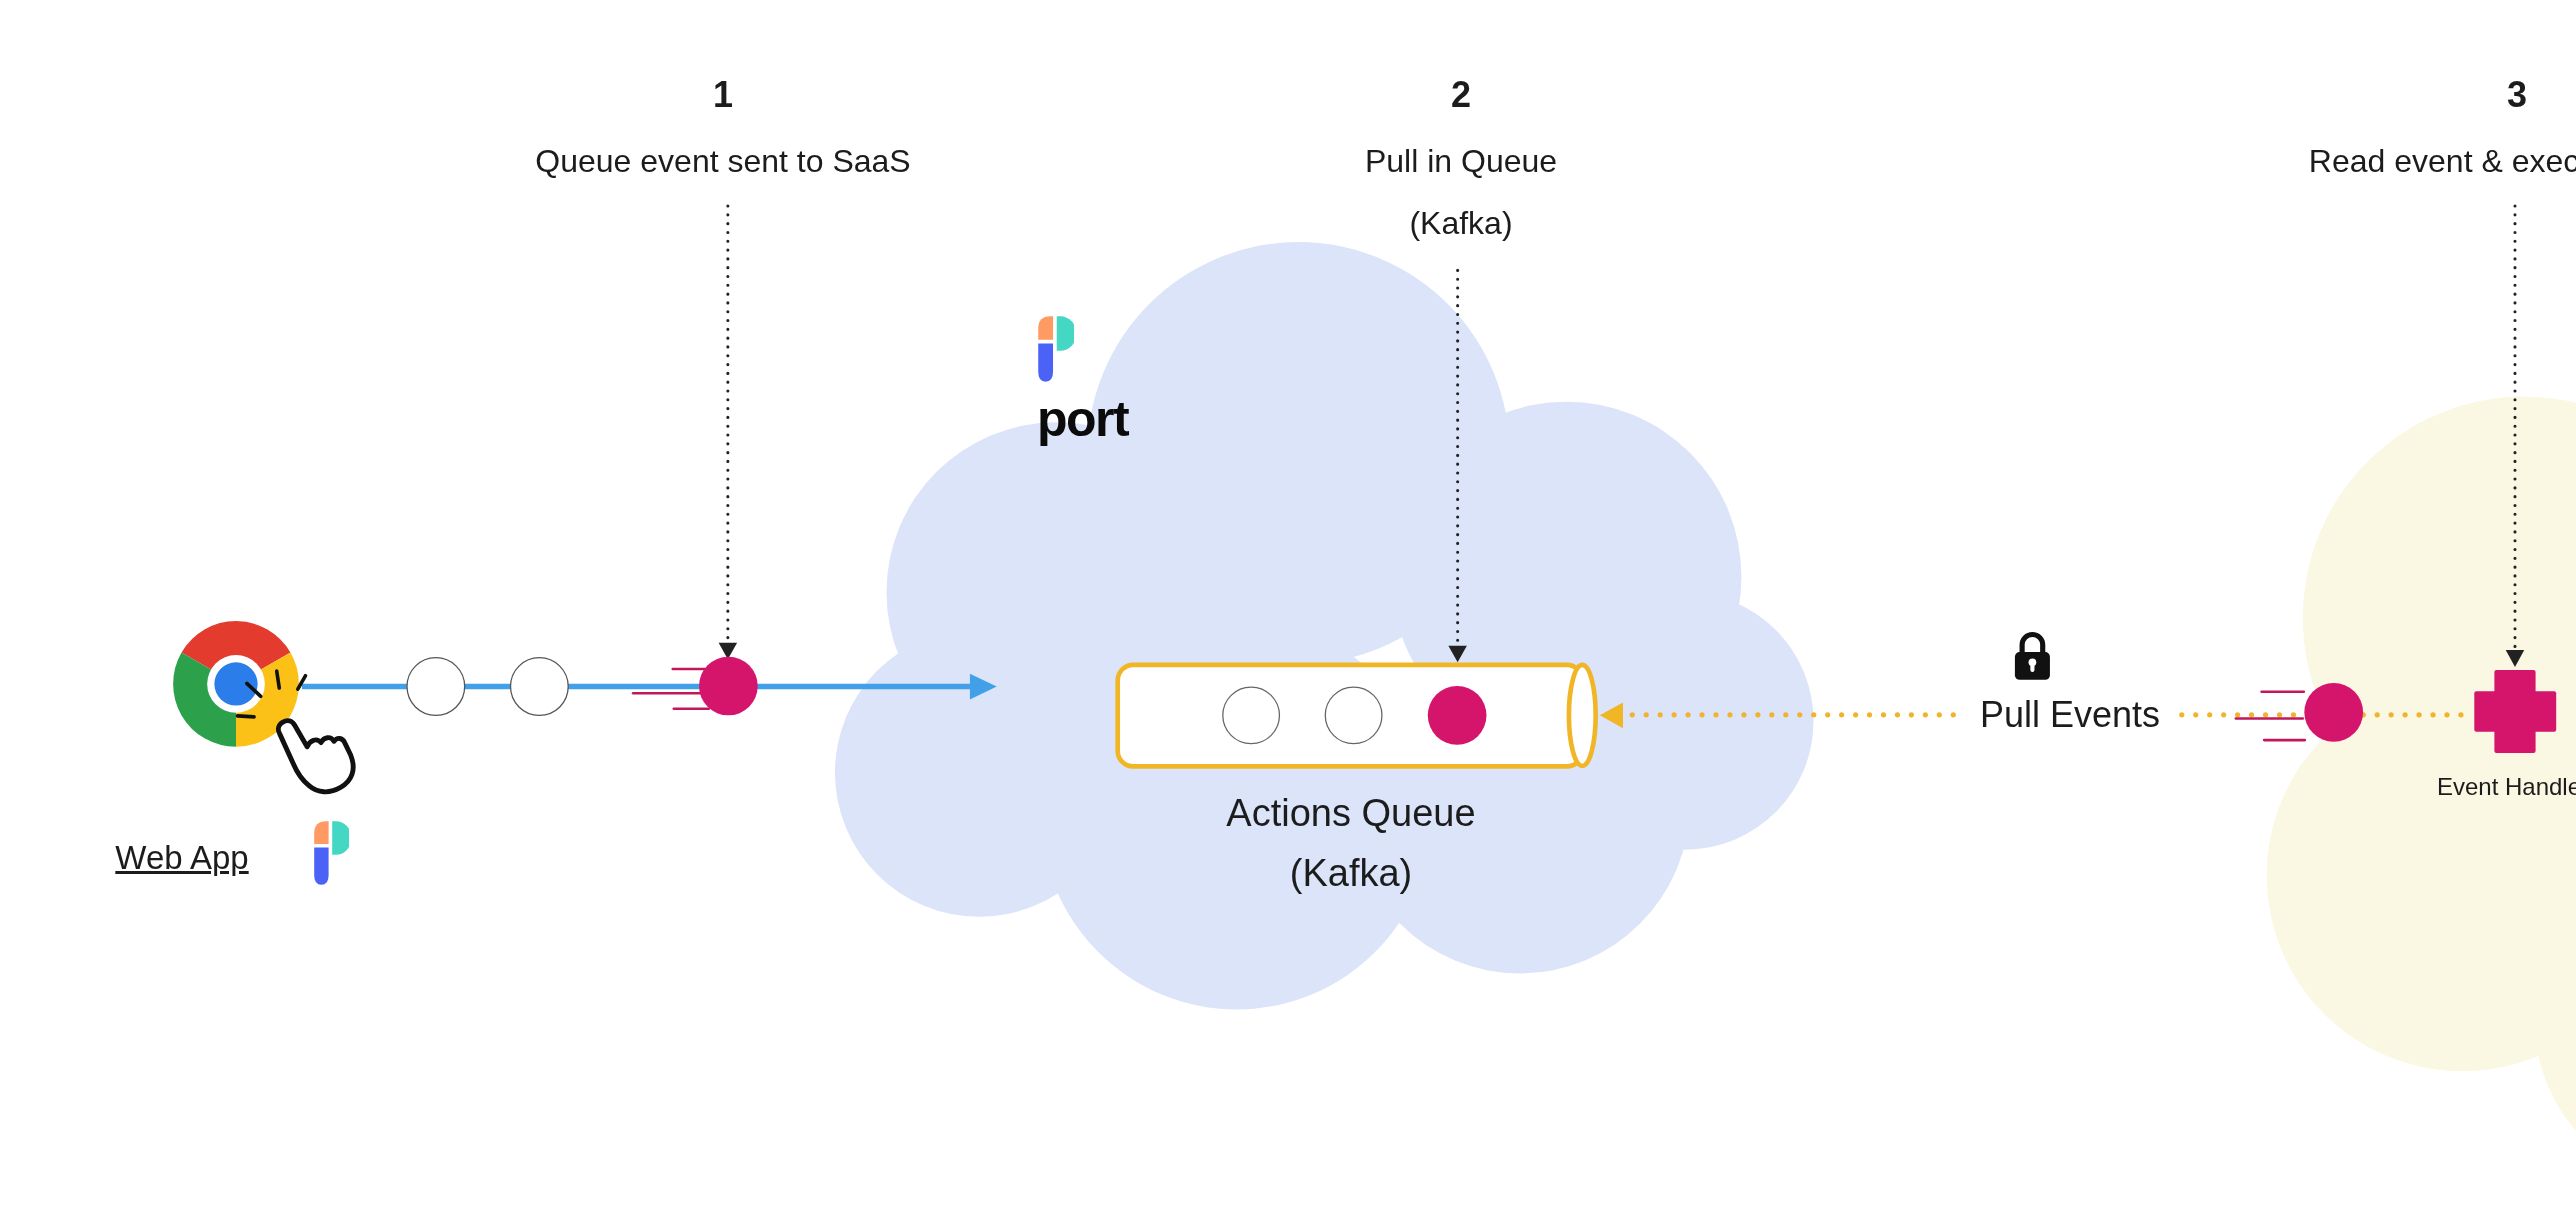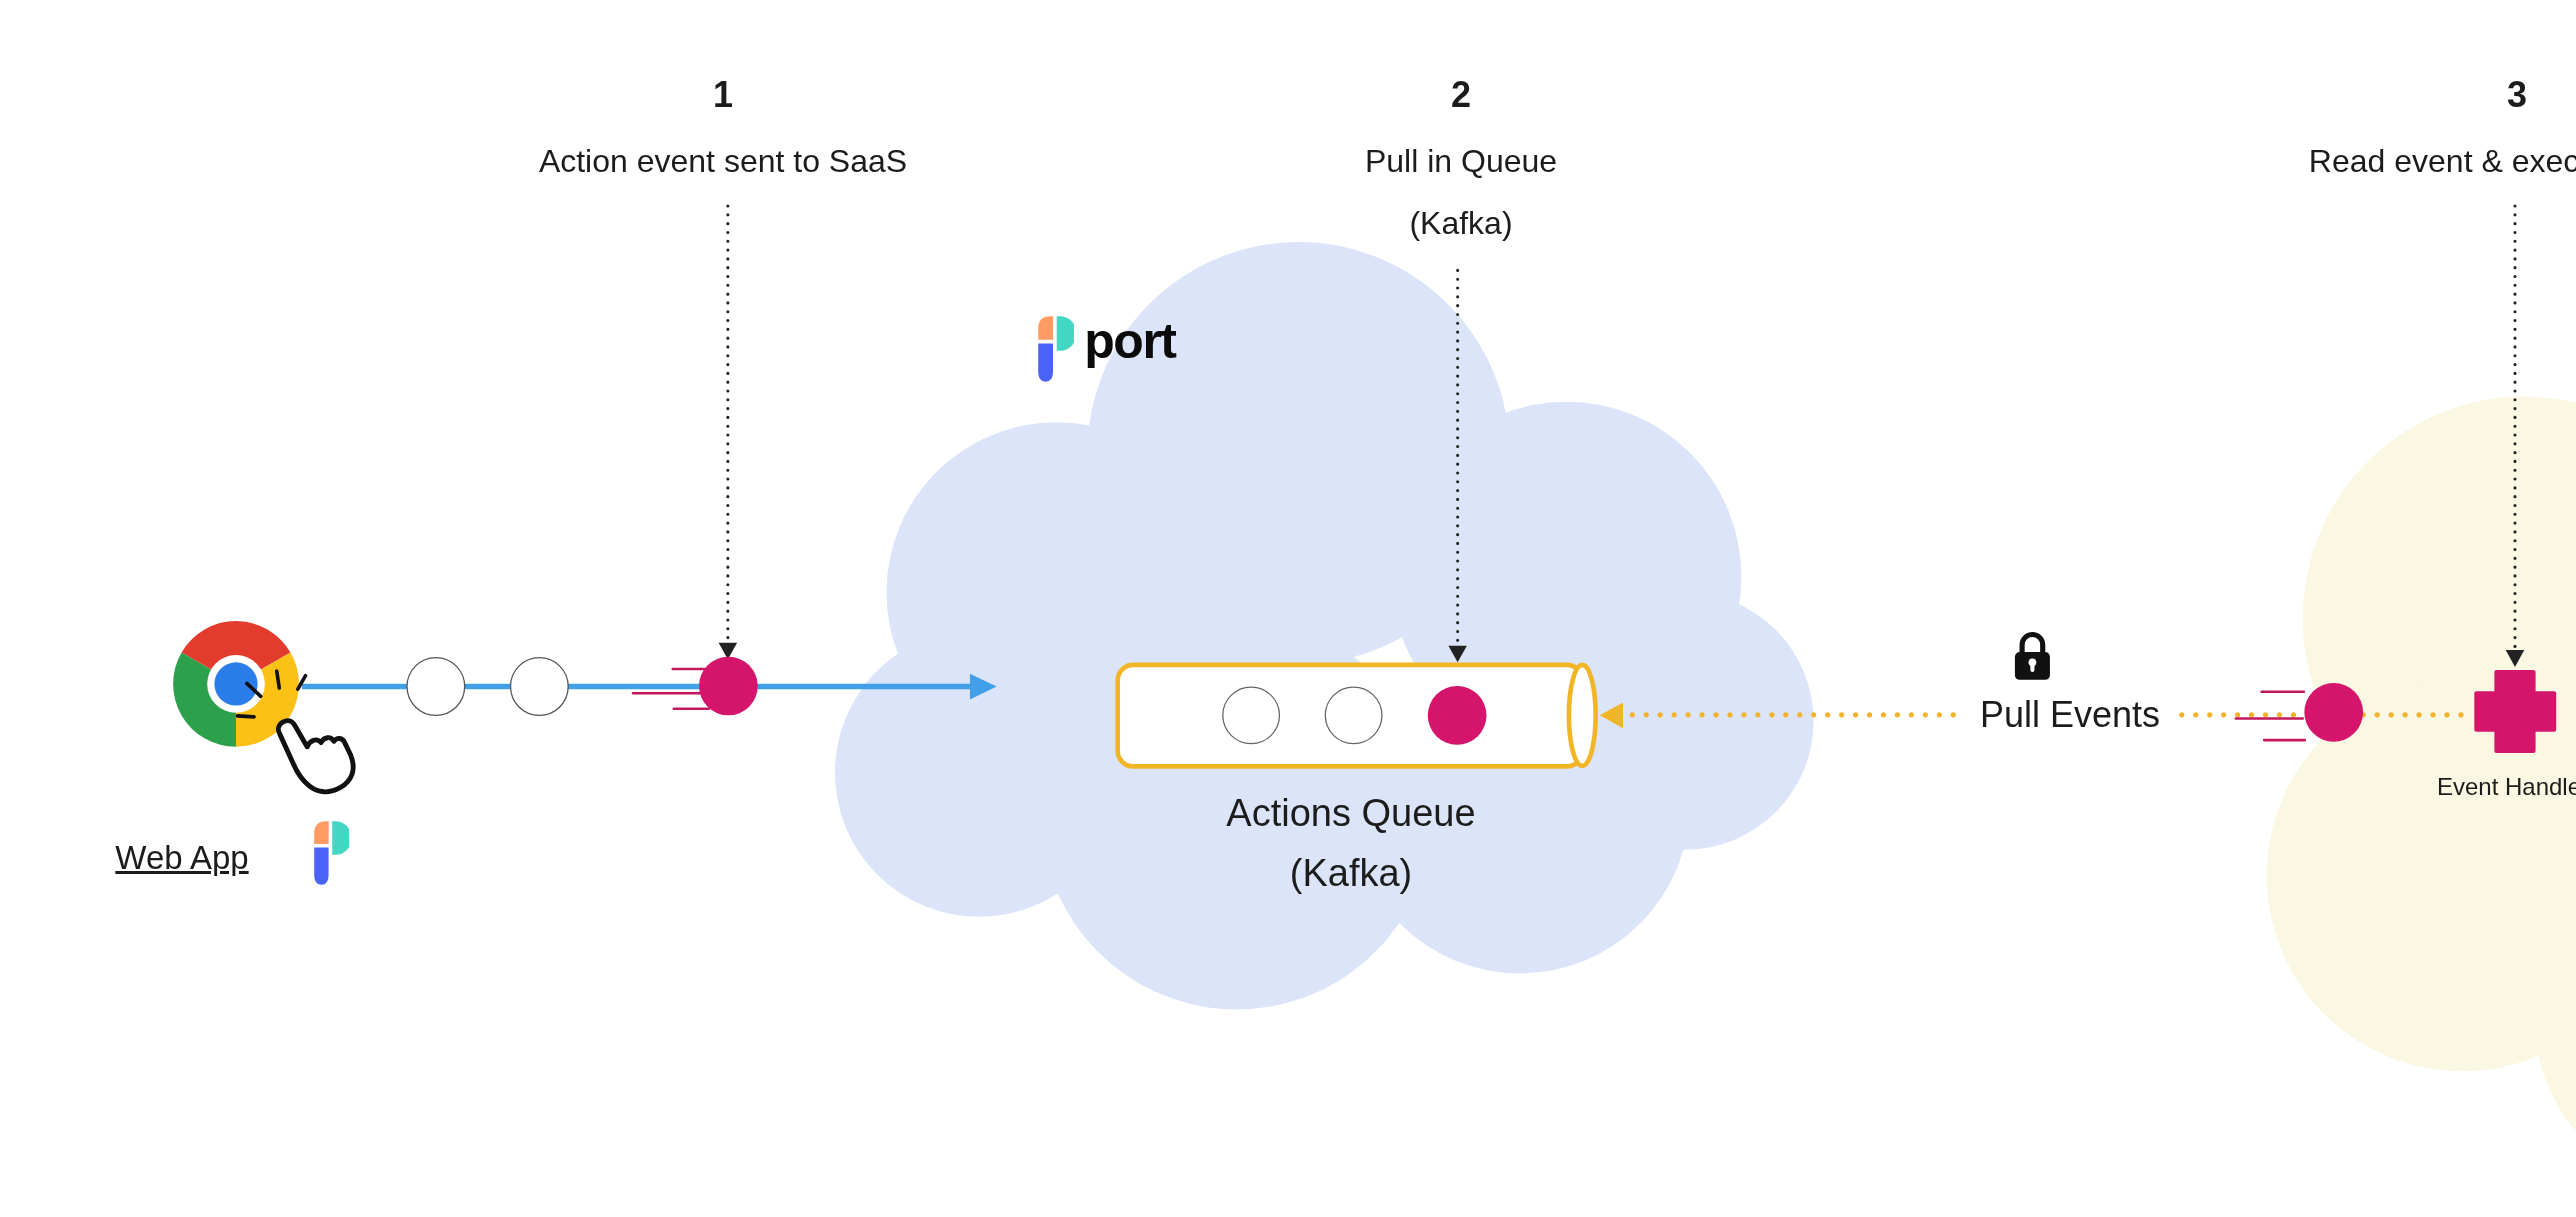--- a/index.html
+++ b/index.html
@@ -6,21 +6,21 @@
   #canvas{position:relative;width:3488px;height:1217px;overflow:hidden;
           font-family:"Liberation Sans",sans-serif;color:#1c1c1c;}
   #gfx{position:absolute;left:0;top:0;width:3488px;height:1217px;}
   .lbl{position:absolute;transform:translate(-50%,-50%);white-space:nowrap;color:#1c1c1c;}
   .num{font-size:36px;font-weight:700;}
   .t1{font-size:32px;font-weight:400;}
   .qlbl{font-size:38px;}
   .pull{font-size:36px;background:#fff;padding:1px 12.4px;}
   .evh{font-size:24px;}
   .webapp{font-size:33px;text-decoration:underline;}
-  .portrow{position:absolute;display:flex;align-items:flex-start;gap:10.3px;}
+  .portrow{position:absolute;display:flex;align-items:flex-start;gap:10.3px;flex-direction:column;}
   .portword{font-size:50px;font-weight:700;letter-spacing:-1.5px;line-height:1.05;color:#0b0b0b;}
 </style>
 </head>
 <body>
 
 <div id="canvas">
 
   <svg id="gfx" viewBox="0 0 6770 2363">
     <defs>
       <linearGradient id="rope" x1="5050" y1="0" x2="6000" y2="0" gradientUnits="userSpaceOnUse">
@@ -137,21 +137,21 @@
       <path d="M5052 1478 Q5100 1478 5159 1628"></path>
       <path d="M5055 1505 Q5274 1505 5542 1880"></path>
     </g>
 
     <g>
       <polygon transform="translate(5695,455) rotate(6,80,115)" points="85,0 0,120 58,120 30,230 160,88 92,88" fill="#cfe0f6" stroke="#1d49e0" stroke-width="16" stroke-linejoin="round"></polygon>
     </g>
   </svg>
 
   <div class="lbl num" style="left:723px;top:95px;">1</div>
-  <div class="lbl t1" style="left:723px;top:161px;">Action event sent to SaaS</div>
+  <div class="lbl t1" style="left:723px;top:161px;">Queue event sent to SaaS</div>
   <div class="lbl num" style="left:1461px;top:95px;">2</div>
   <div class="lbl t1" style="left:1461px;top:161px;">Pull in Queue</div>
   <div class="lbl t1" style="left:1461px;top:223px;">(Kafka)</div>
   <div class="lbl num" style="left:2517px;top:95px;">3</div>
   <div class="lbl t1" style="left:2517px;top:161px;">Read event &amp; execute runner</div>
 
   <div class="lbl webapp" style="left:182px;top:858px;">Web App</div>
   <svg style="position:absolute;left:313px;top:820px;width:36px;height:66px;" viewBox="0 0 60 110">
     <path d="M2 40 L2 22 Q2 2 22 2 L26 2 L26 40 Z" fill="#ff9a62"></path>
     <path d="M2 46 h24 v46 q0 16 -12 16 q-12 0 -12 -16 z" fill="#4a62f5"></path>

